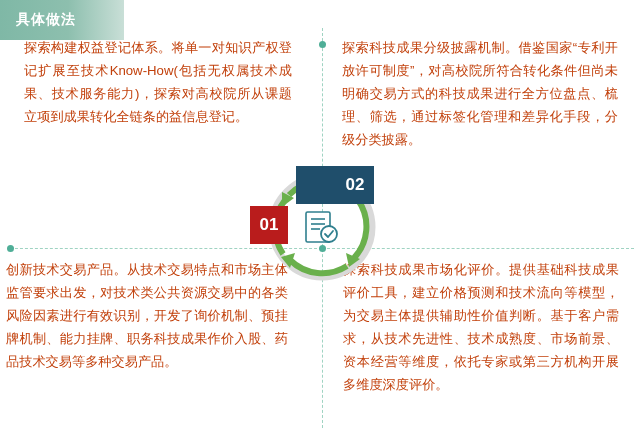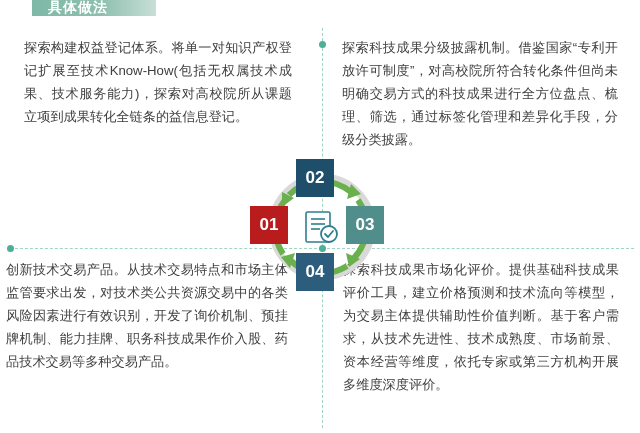--- a/index.html
+++ b/index.html
@@ -14,25 +14,24 @@
     overflow: hidden;
     position: relative;
   }
 
   
   .title-bar {
     position: absolute;
     left: 0;
     top: 0;
     width: 124px;
-    height: 16px;
+    height: 40px;
     background: linear-gradient(to right, #7fb8a6 0%, #8dbfae 55%, #c9dfd7 100%);
     display: flex;
     align-items: center;
-    margin-left: 32px;
   }
   .title-bar .title-text {
     color: #ffffff;
     font-size: 14px;
     font-weight: bold;
     letter-spacing: 1px;
     margin-left: 16px;
   }
 
   
@@ -69,21 +68,21 @@
     height: 7px;
     border-radius: 50%;
     background: #4fae97;
   }
 
   
   .txt {
     position: absolute;
     font-size: 13.2px;
     line-height: 23px;
-    color: #404040;
+    color: #c2410c;
     text-align: justify;
     letter-spacing: 0px;
   }
   .txt-tl { left: 24px;  top: 36px;  width: 268px; }
   .txt-tr { left: 342px; top: 36px;  width: 276px; }
   .txt-bl { left: 6px;  top: 258px; width: 282px; }
   .txt-br { left: 343px; top: 258px; width: 276px; }
 
   
   .center-wrap {
@@ -102,21 +101,21 @@
     height: 38px;
     color: #ffffff;
     font-size: 17px;
     font-weight: bold;
     display: flex;
     align-items: center;
     justify-content: center;
     font-family: "Liberation Sans", sans-serif;
   }
   .nb-01 { left: 7px;   top: 56px;  background: #b91c1c; }
-  .nb-02 { left: 53px;  top: 9px;   background: #1f4e6b; }
+  .nb-02 { left: 53px;  top: 16px;   background: #1f4e6b; padding-left: 40px; }
   .nb-03 { left: 103px; top: 56px;  background: #4f8e8b; }
   .nb-04 { left: 53px;  top: 103px; background: #2c5d7c; }
 
   
   .doc-icon {
     position: absolute;
     left: 59px;
     top: 60px;
     width: 40px;
     height: 34px;
@@ -168,15 +167,13 @@
     <rect x="4" y="2" width="24" height="30" rx="1.5" fill="#ffffff" stroke="#2f7f8e" stroke-width="1.6"></rect>
     <line x1="9" y1="9" x2="23" y2="9" stroke="#2f7f8e" stroke-width="1.6"></line>
     <line x1="9" y1="14" x2="23" y2="14" stroke="#2f7f8e" stroke-width="1.6"></line>
     <line x1="9" y1="19" x2="18" y2="19" stroke="#2f7f8e" stroke-width="1.6"></line>
     <circle cx="27" cy="24" r="8" fill="#ffffff" stroke="#2f7f8e" stroke-width="1.8"></circle>
     <polyline points="23,24 26,27 31,21" fill="none" stroke="#2f7f8e" stroke-width="1.8" stroke-linecap="round" stroke-linejoin="round"></polyline>
   </svg>
 
   <div class="numbox nb-01">01</div>
   <div class="numbox nb-02">02</div>
-  <div class="numbox nb-03">03</div>
-  <div class="numbox nb-04">04</div>
 </div>
 
 </body></html>

